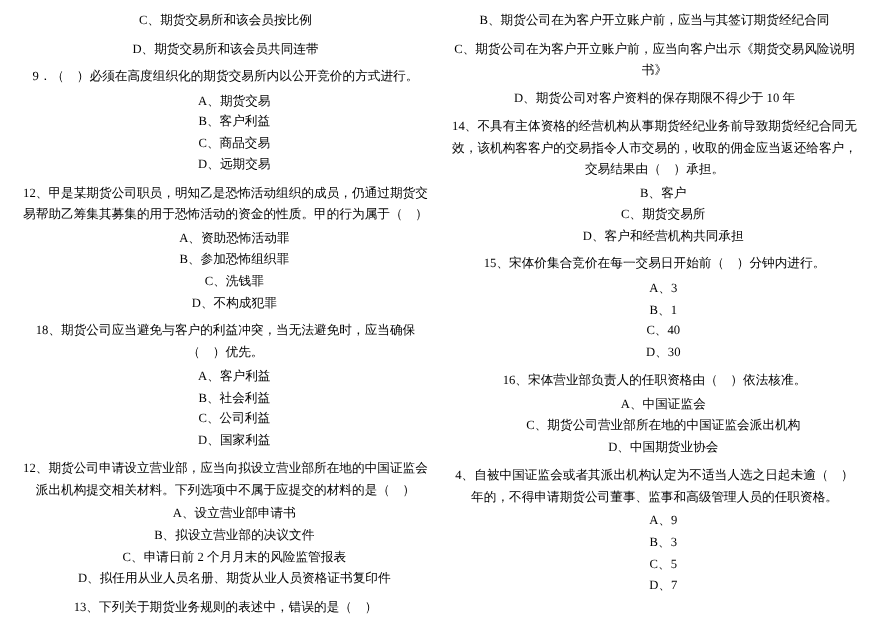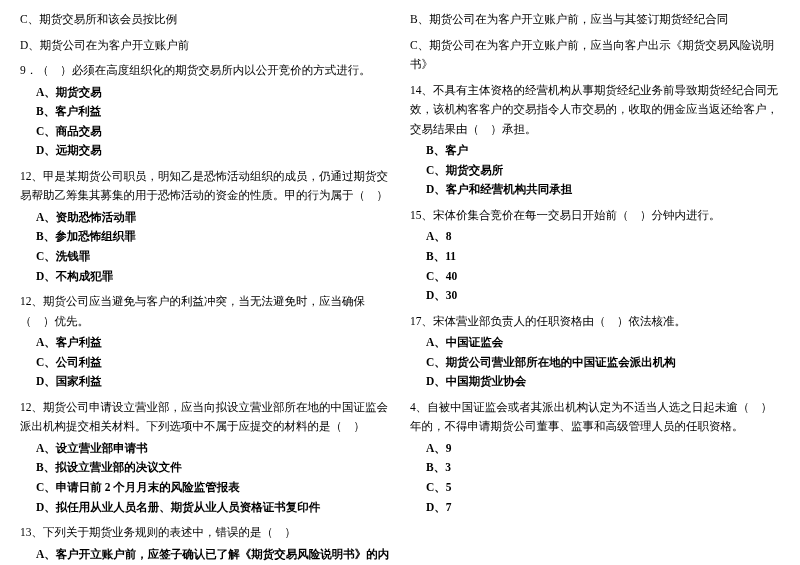--- a/index.html
+++ b/index.html
@@ -23,65 +23,66 @@
       display: flex;
       gap: 20px;
     }
     .col {
       flex: 1;
       font-size: 11.5px;
       line-height: 1.7;
     }
     .question-block {
       margin-bottom: 6px;
+      text-align: center;
     }
     .question-text {
       text-indent: 0;
       margin-bottom: 2px;
     }
     .option {
       padding-left: 16px;
-      font-weight: bold;
     }
   </style>
 </head>
 <body>
 
 <div class="page-container">
   <div class="two-col">
 
     <div class="col">
 
       <div class="question-block">
         <div class="question-text">C、期货交易所和该会员按比例</div>
       </div>
 
       <div class="question-block">
-        <div class="question-text">D、期货公司在为客户开立账户前</div>
+        <div class="question-text">D、期货交易所和该会员共同连带</div>
       </div>
 
       <div class="question-block">
         <div class="question-text">9．（　）必须在高度组织化的期货交易所内以公开竞价的方式进行。</div>
         <div class="option">A、期货交易</div>
         <div class="option">B、客户利益</div>
         <div class="option">C、商品交易</div>
         <div class="option">D、远期交易</div>
       </div>
 
       <div class="question-block">
         <div class="question-text">12、甲是某期货公司职员，明知乙是恐怖活动组织的成员，仍通过期货交易帮助乙筹集其募集的用于恐怖活动的资金的性质。甲的行为属于（　）</div>
         <div class="option">A、资助恐怖活动罪</div>
         <div class="option">B、参加恐怖组织罪</div>
         <div class="option">C、洗钱罪</div>
         <div class="option">D、不构成犯罪</div>
       </div>
 
       <div class="question-block">
-        <div class="question-text">12、期货公司应当避免与客户的利益冲突，当无法避免时，应当确保（　）优先。</div>
+        <div class="question-text">18、期货公司应当避免与客户的利益冲突，当无法避免时，应当确保（　）优先。</div>
         <div class="option">A、客户利益</div>
+        <div class="option">B、社会利益</div>
         <div class="option">C、公司利益</div>
         <div class="option">D、国家利益</div>
       </div>
 
       <div class="question-block">
         <div class="question-text">12、期货公司申请设立营业部，应当向拟设立营业部所在地的中国证监会派出机构提交相关材料。下列选项中不属于应提交的材料的是（　）</div>
         <div class="option">A、设立营业部申请书</div>
         <div class="option">B、拟设立营业部的决议文件</div>
         <div class="option">C、申请日前 2 个月月末的风险监管报表</div>
         <div class="option">D、拟任用从业人员名册、期货从业人员资格证书复印件</div>
@@ -97,38 +98,41 @@
     <div class="col">
 
       <div class="question-block">
         <div class="question-text">B、期货公司在为客户开立账户前，应当与其签订期货经纪合同</div>
       </div>
 
       <div class="question-block">
         <div class="question-text">C、期货公司在为客户开立账户前，应当向客户出示《期货交易风险说明书》</div>
       </div>
 
+      <div class="question-block">
+        <div class="question-text">D、期货公司对客户资料的保存期限不得少于 10 年</div>
+      </div>
 
       <div class="question-block">
         <div class="question-text">14、不具有主体资格的经营机构从事期货经纪业务前导致期货经纪合同无效，该机构客客户的交易指令人市交易的，收取的佣金应当返还给客户，交易结果由（　）承担。</div>
         <div class="option">B、客户</div>
         <div class="option">C、期货交易所</div>
         <div class="option">D、客户和经营机构共同承担</div>
       </div>
 
       <div class="question-block">
         <div class="question-text">15、宋体价集合竞价在每一交易日开始前（　）分钟内进行。</div>
-        <div class="option">A、8</div>
-        <div class="option">B、11</div>
+        <div class="option">A、3</div>
+        <div class="option">B、1</div>
         <div class="option">C、40</div>
         <div class="option">D、30</div>
       </div>
 
       <div class="question-block">
-        <div class="question-text">17、宋体营业部负责人的任职资格由（　）依法核准。</div>
+        <div class="question-text">16、宋体营业部负责人的任职资格由（　）依法核准。</div>
         <div class="option">A、中国证监会</div>
         <div class="option">C、期货公司营业部所在地的中国证监会派出机构</div>
         <div class="option">D、中国期货业协会</div>
       </div>
 
       <div class="question-block">
         <div class="question-text">4、自被中国证监会或者其派出机构认定为不适当人选之日起未逾（　）年的，不得申请期货公司董事、监事和高级管理人员的任职资格。</div>
         <div class="option">A、9</div>
         <div class="option">B、3</div>
         <div class="option">C、5</div>

